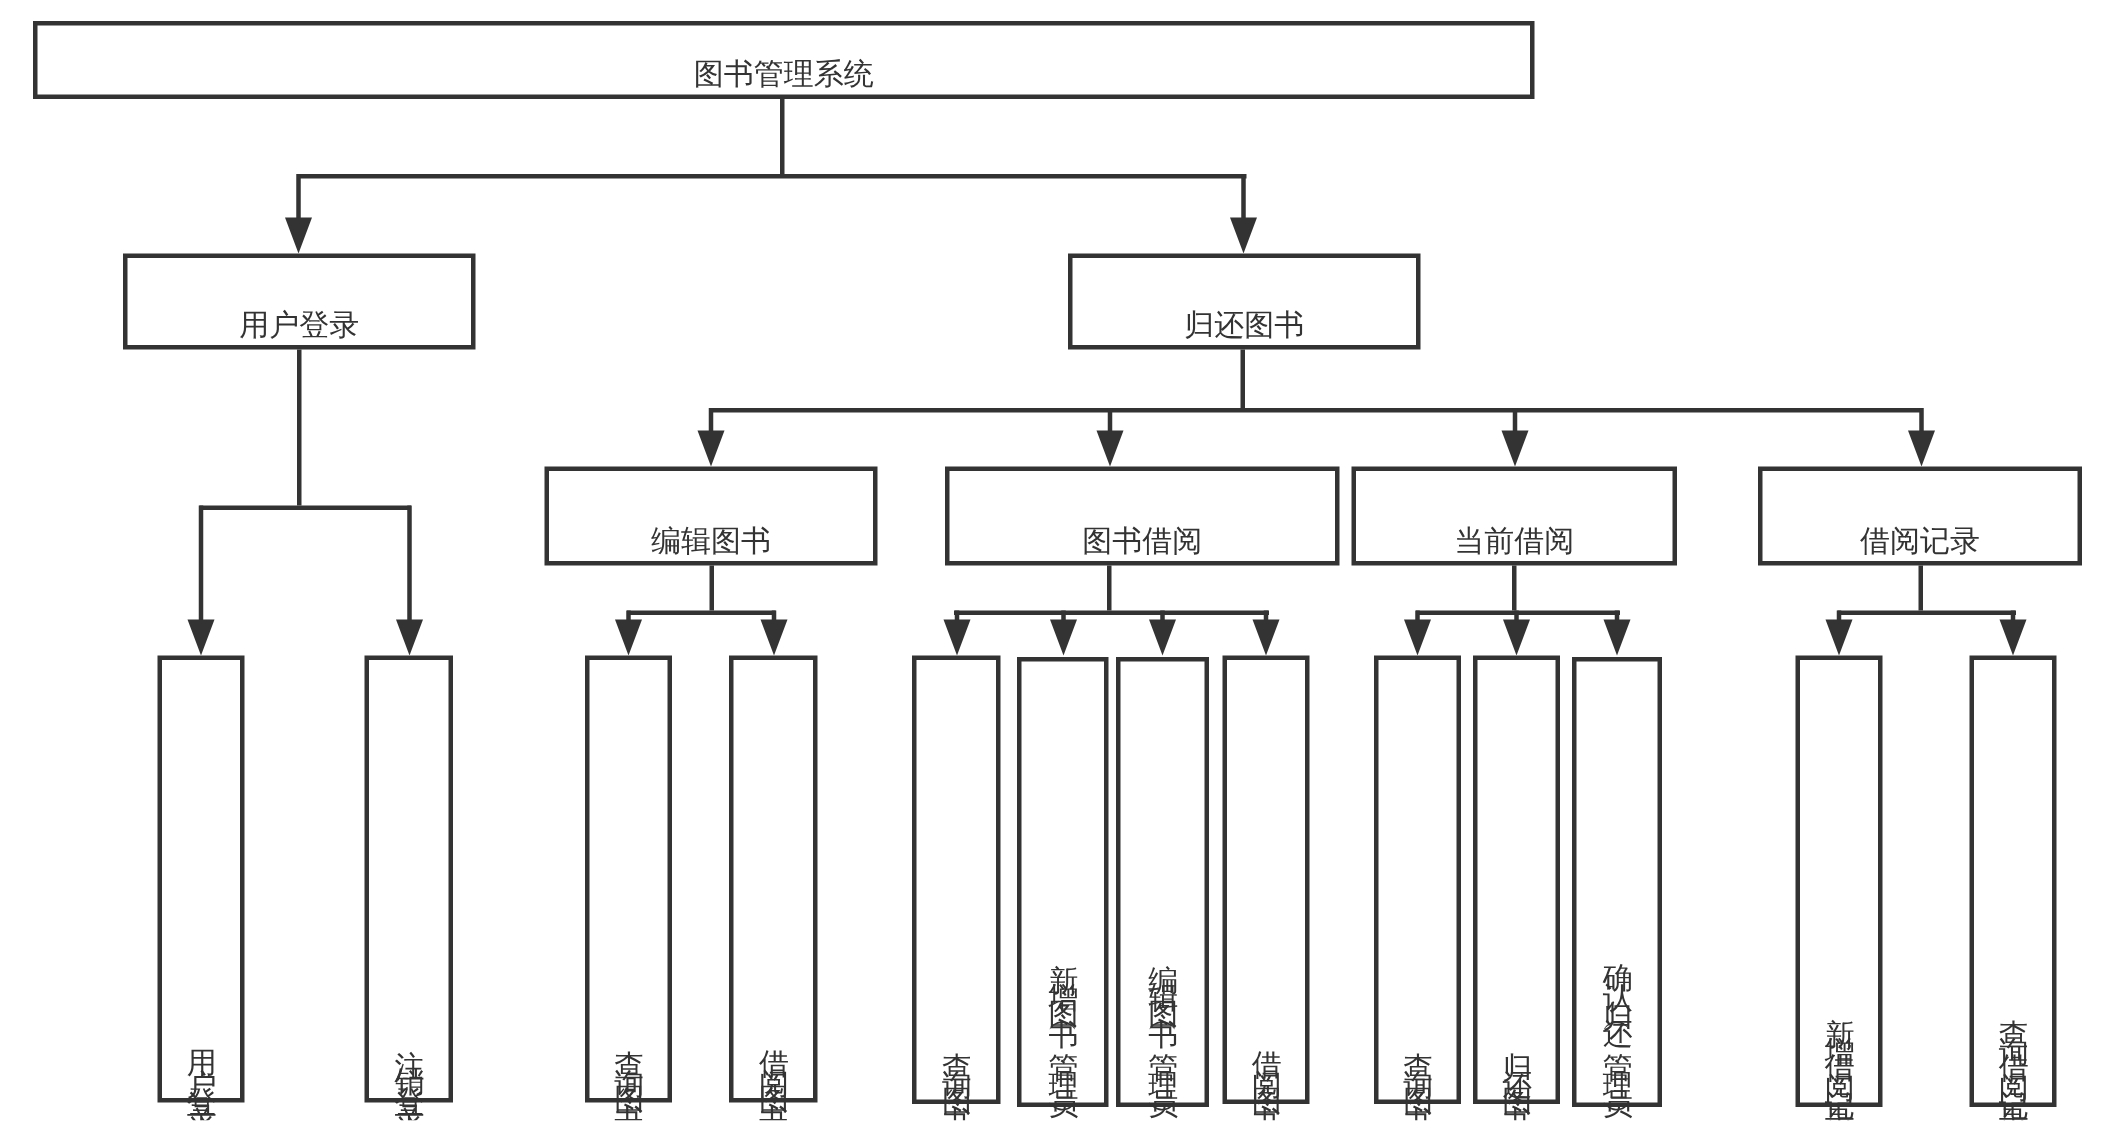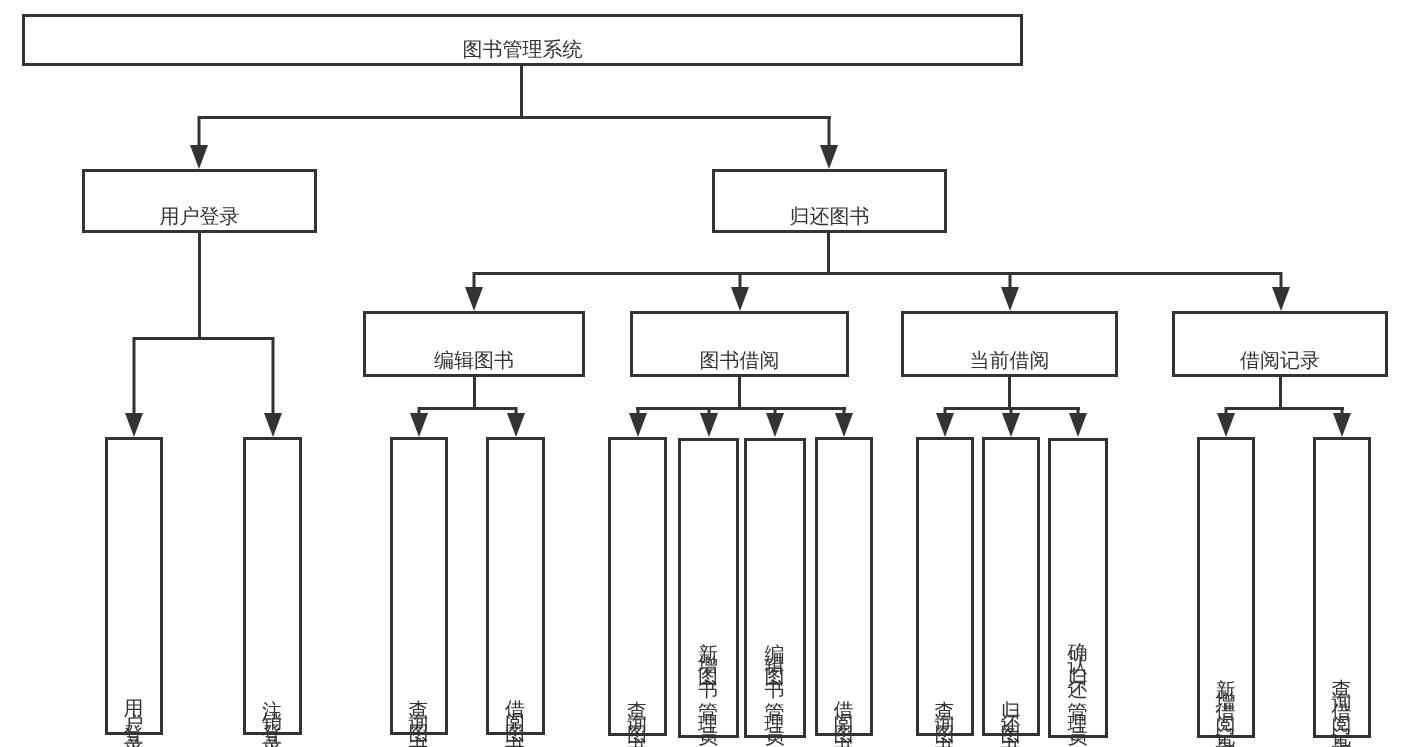--- a/index.html
+++ b/index.html
@@ -101,21 +101,21 @@
       <div class="head"></div>
     </div>
   <div class="drop" style="left:1272px;top:272px;height:39px;">
       <div class="shaft" style="height:17px;"></div>
       <div class="head"></div>
     </div>
 
   <div class="box" style="left:363px;top:311px;width:222px;height:66px;">
     <span class="hlabel">编辑图书</span>
   </div>
-  <div class="box" style="left:630px;top:311px;width:219px;height:66px;">
+  <div class="box" style="left:630px;top:311px;width:263px;height:66px;">
     <span class="hlabel">图书借阅</span>
   </div>
   <div class="box" style="left:901px;top:311px;width:217px;height:66px;">
     <span class="hlabel">当前借阅</span>
   </div>
   <div class="box" style="left:1172px;top:311px;width:216px;height:66px;">
     <span class="hlabel">借阅记录</span>
   </div>
 
   <div class="vline" style="left:473px;top:377px;height:30px;"></div>

